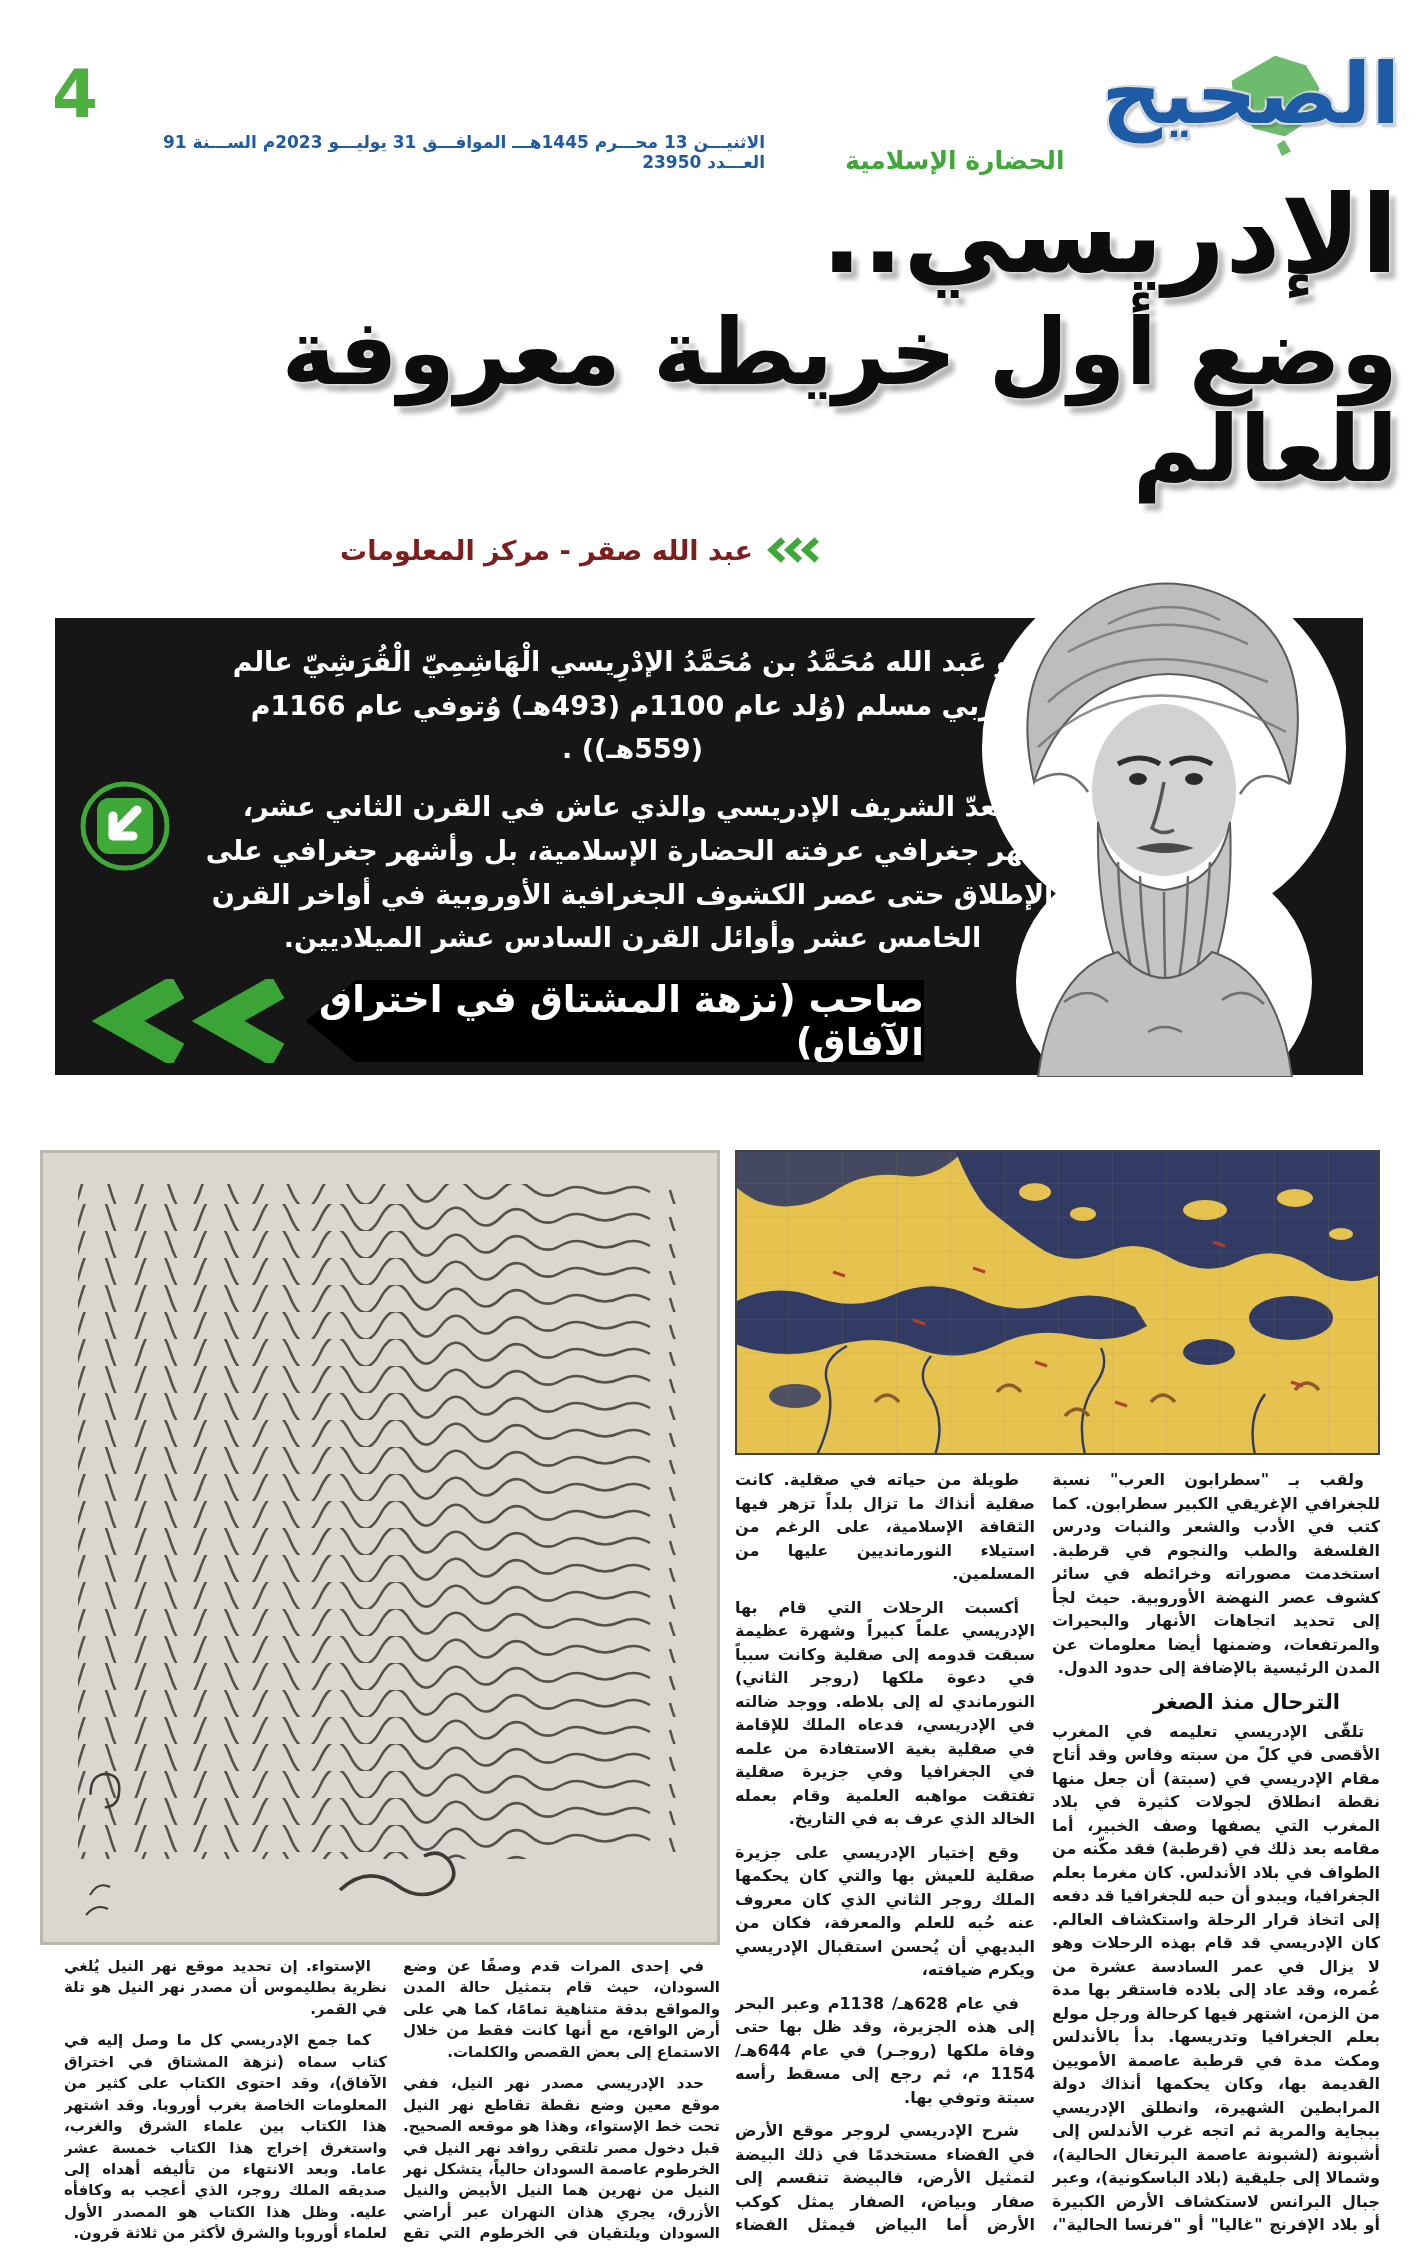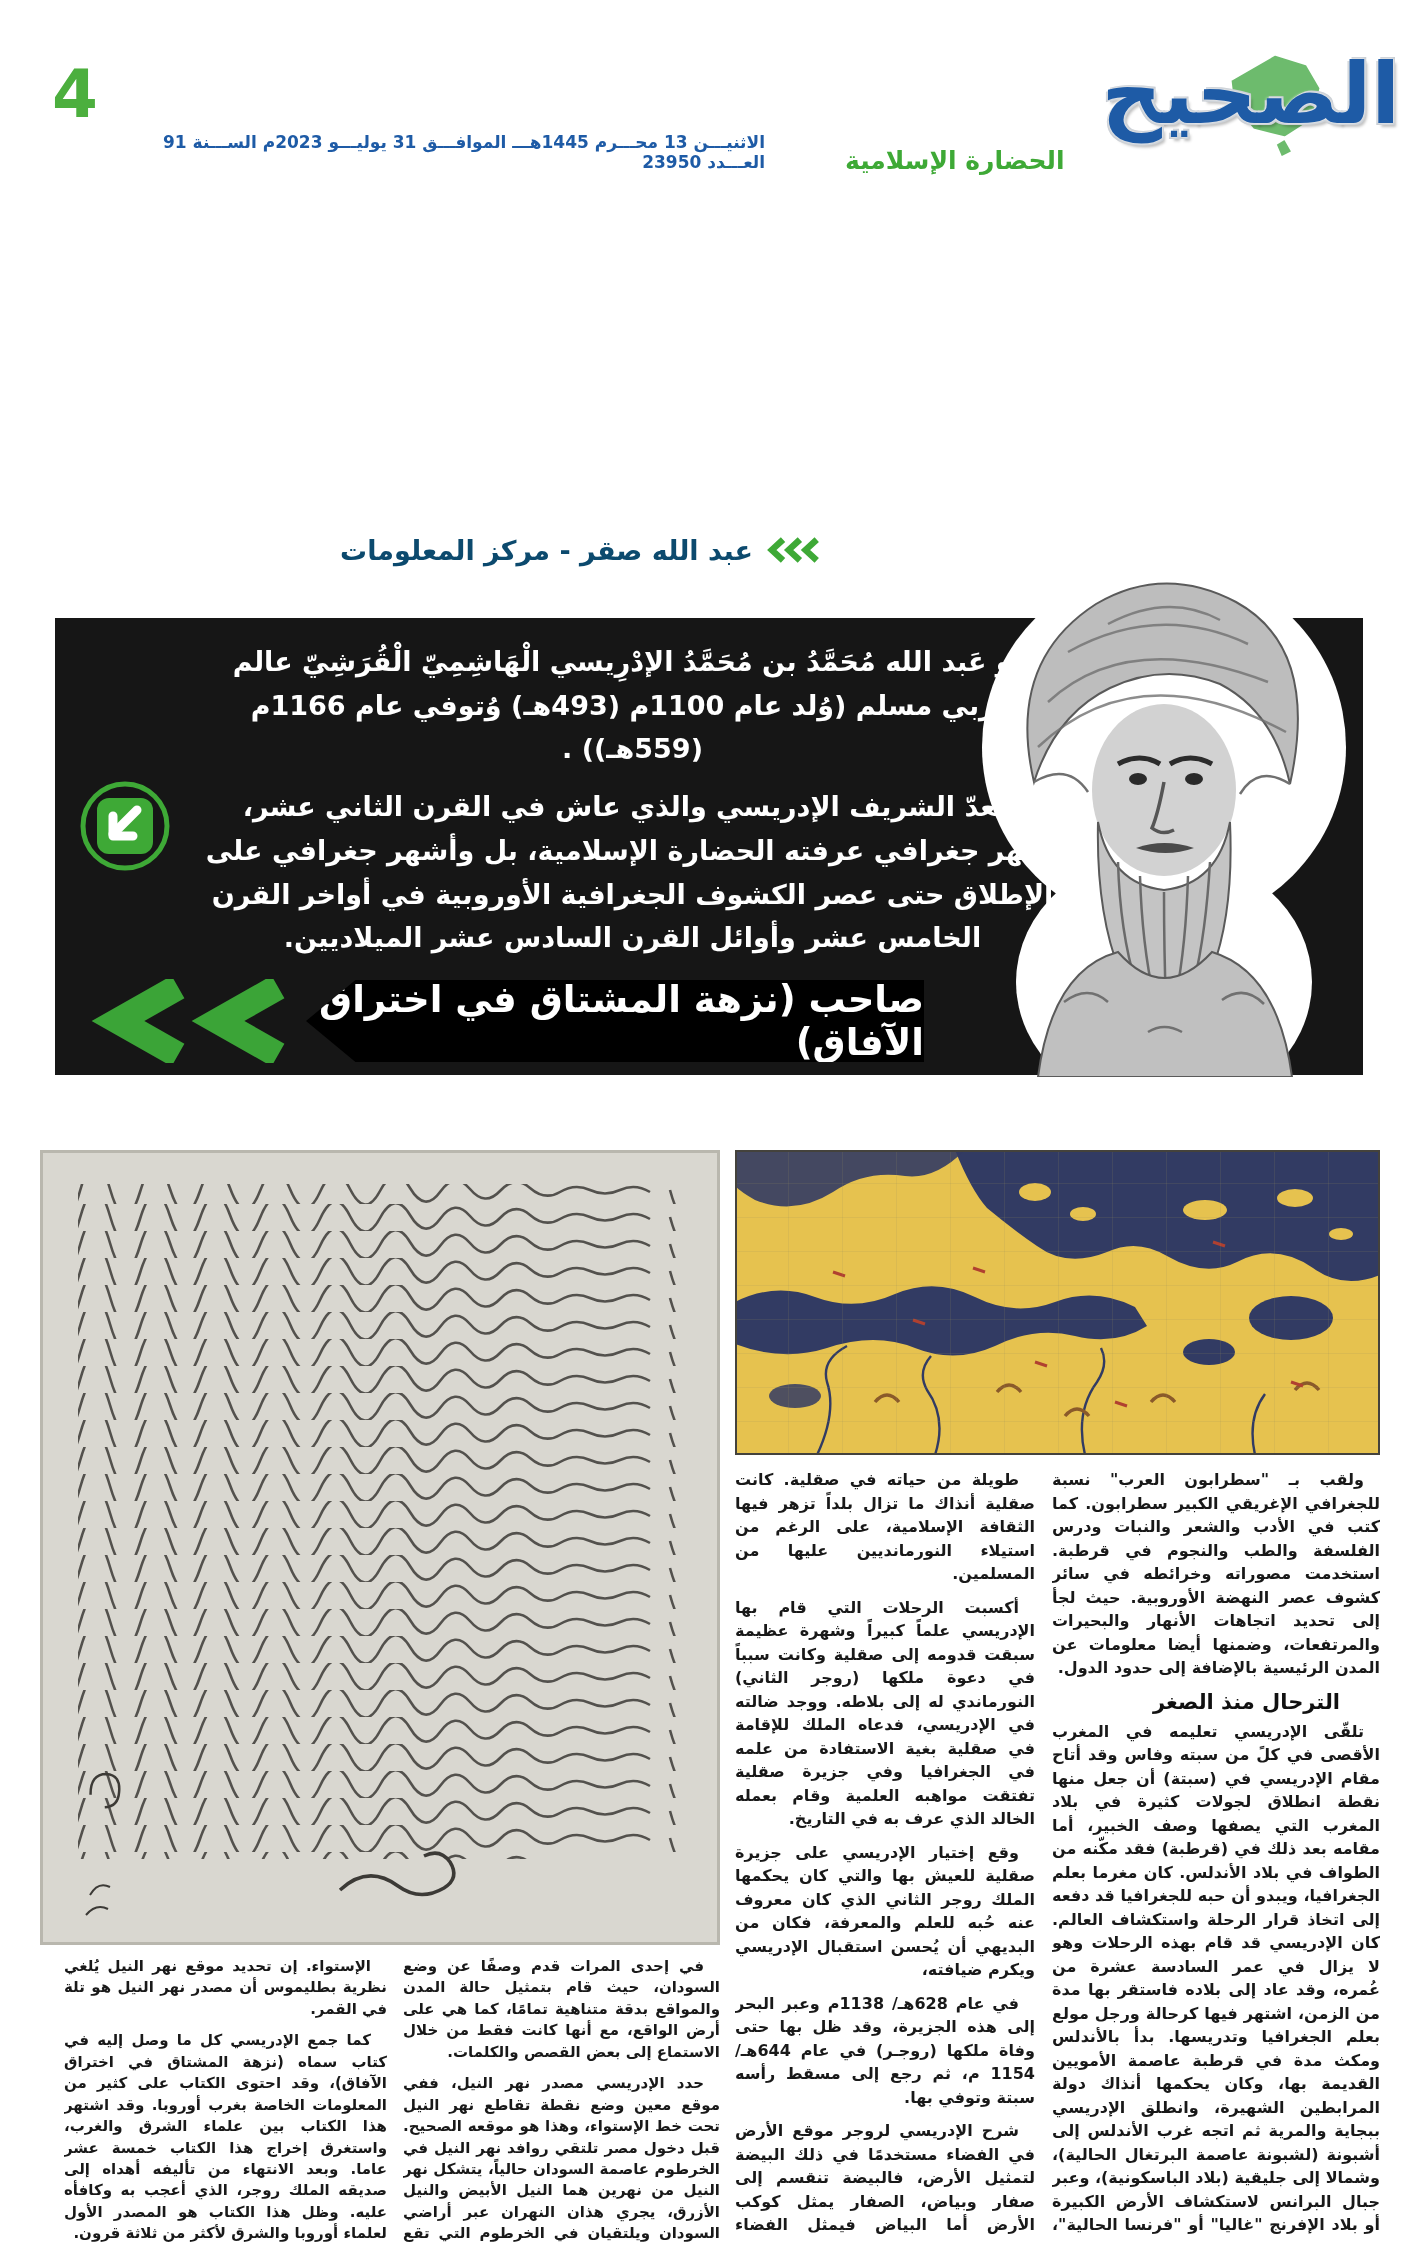--- a/index.html
+++ b/index.html
@@ -18,21 +18,21 @@
                  font-size:25px;font-weight:bold;color:#3ea936;}
   
   .headline{position:absolute;right:22px;top:178px;width:1380px;text-align:right;color:#0d0d0d;line-height:1.05;}
   .headline .l1{font-size:108px;font-weight:bold;
       text-shadow:0 0 5px #fff,0 0 2px #fff,6px 7px 5px rgba(0,0,0,.30);}
   .headline .l2{font-size:92px;font-weight:bold;margin-top:14px;
       text-shadow:0 0 5px #fff,0 0 2px #fff,6px 7px 5px rgba(0,0,0,.30);}
   
   .byline{position:absolute;left:340px;top:534px;width:480px;display:flex;align-items:center;
           justify-content:flex-start;gap:14px;direction:rtl;}
-  .byline .txt{font-size:27px;font-weight:bold;color:#0c4a6e;white-space:nowrap;}
+  .byline .txt{font-size:27px;font-weight:bold;color:#7f1d1d;white-space:nowrap;}
   
   .intro-box{position:absolute;left:55px;top:618px;width:1308px;height:457px;background:#161616;}
   .intro-text{position:absolute;left:150px;top:22px;width:855px;color:#fff;text-align:center;direction:rtl;}
   .intro-text p{margin:0 0 14px 0;font-size:27px;font-weight:bold;line-height:1.62;}
   .box-arrow{position:absolute;left:22px;top:160px;width:96px;height:96px;}
   .banner-row{position:absolute;left:35px;bottom:12px;display:flex;align-items:center;direction:ltr;}
   .banner-chevrons{width:210px;height:84px;}
   .banner{width:618px;height:82px;background:#000000;display:flex;align-items:center;justify-content:center;
           clip-path:polygon(0 50%,8% 0,100% 0,100% 100%,8% 100%);margin-left:6px;}
   .banner span{font-size:37px;font-weight:bold;color:#fff;text-shadow:2px 3px 3px rgba(0,0,0,.45);direction:rtl;}
@@ -60,20 +60,24 @@
   <div class="date-line">الاثنيـــن 13 محـــرم 1445هـــ الموافـــق 31 يوليـــو 2023م الســـنة 91 العـــدد 23950</div>
 
   <div class="logo">
     <svg viewBox="0 0 265 125">
       <path d="M95,40 L140,14 L172,24 L186,48 L178,80 L150,98 L118,90 L98,66 Z M150,98 L158,112 L146,118 L140,104 Z" fill="#6dbb6d" stroke="#fff" stroke-width="3"></path>
     </svg>
     <div class="logo-text">الصحيح</div>
   </div>
   <div class="section-title">الحضارة الإسلامية</div>
 
+  <div class="headline">
+    <div class="l1">الإدريسي..</div>
+    <div class="l2">وضع أول خريطة معروفة للعالم</div>
+  </div>
 
   <div class="byline">
     <svg width="66" height="32" viewBox="0 0 66 32">
       <polyline points="20,3 6,16 20,29" fill="none" stroke="#3ea936" stroke-width="8"></polyline>
       <polyline points="41,3 27,16 41,29" fill="none" stroke="#3ea936" stroke-width="8"></polyline>
       <polyline points="62,3 48,16 62,29" fill="none" stroke="#3ea936" stroke-width="8"></polyline>
     </svg>
     <span class="txt">عبد الله صقر - مركز المعلومات</span>
   </div>
 

